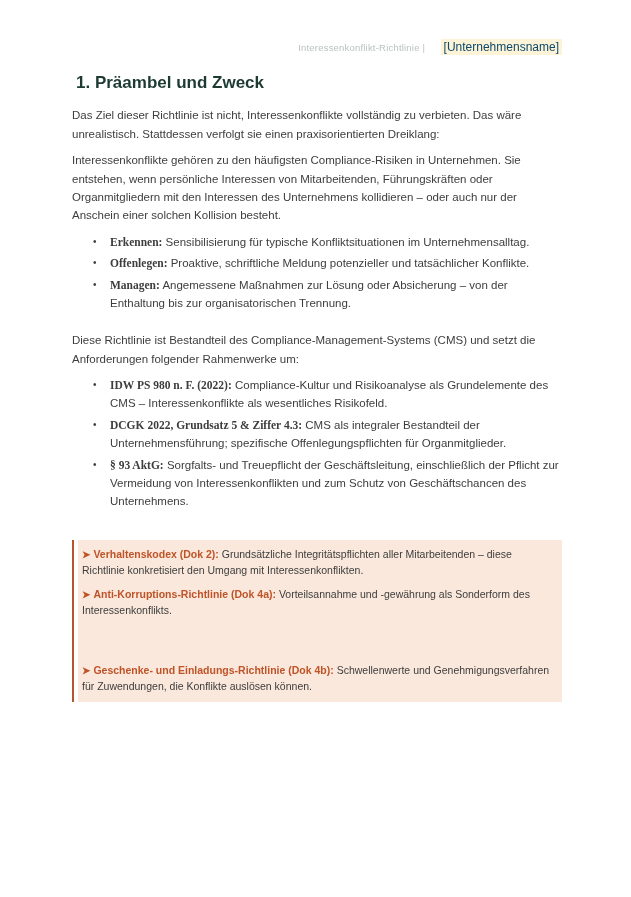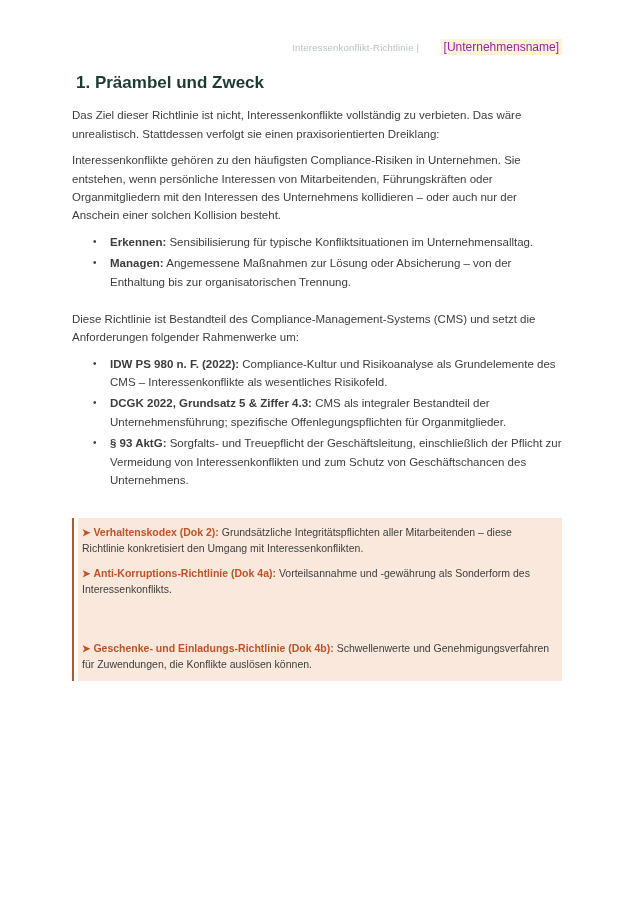--- a/index.html
+++ b/index.html
@@ -29,24 +29,24 @@
     text-align:right;
     white-space:nowrap;
   }
   .doc-header .doc-title{
     font-size:9.5px;
     color:var(--muted);
     letter-spacing:.2px;
   }
   .doc-header .company-placeholder{
     font-size:12px;
-    color:#a21caf;
+    color:#0c4a6e;
     background:var(--placeholder-bg);
     padding:1px 3px;
-    margin-left:17px;
+    margin-left:11px;
   }
   
   .main{
     position:absolute;
     top:73px; left:72px; right:69px;
   }
   h1.section-heading{
     margin:0 0 13px 4px;
     font-size:17px;
     line-height:1.2;
@@ -74,21 +74,21 @@
   }
   ul.doc-list li::before{
     content:"•";
     position:absolute;
     left:-17px;
     top:0;
     font-size:10px;
     line-height:18px;
     color:var(--body-text);
   }
-  .runin{font-weight:bold;}
+  .runin{font-weight:bold;font-family:Liberation Serif, serif;}
   
   .callout-box{
     margin-top:29px;
     border-left:2px solid var(--callout-border);
     padding-left:4px;
   }
   .callout-inner{
     background:var(--callout-bg);
     padding:7px 10px 8px 4px;
   }
@@ -139,20 +139,24 @@
     <p class="body-para">Das Ziel dieser Richtlinie ist nicht, Interessenkonflikte vollständig zu verbieten. Das wäre unrealistisch. Stattdessen verfolgt sie einen praxisorientierten Dreiklang:</p>
 
     <p class="body-para">Interessenkonflikte gehören zu den häufigsten Compliance-Risiken in Unternehmen. Sie entstehen, wenn persönliche Interessen von Mitarbeitenden, Führungskräften oder Organmitgliedern mit den Interessen des Unternehmens kollidieren – oder auch nur der Anschein einer solchen Kollision besteht.</p>
 
     <ul class="doc-list">
       <li>
         <span class="runin">Erkennen:</span>
         <span>Sensibilisierung für typische Konfliktsituationen im Unternehmensalltag.</span>
       </li>
       <li>
+        <span class="runin">Offenlegen:</span>
+        <span>Proaktive, schriftliche Meldung potenzieller und tatsächlicher Konflikte.</span>
+      </li>
+      <li>
         <span class="runin">Managen:</span>
         <span>Angemessene Maßnahmen zur Lösung oder Absicherung – von der Enthaltung bis zur organisatorischen Trennung.</span>
       </li>
     </ul>
 
     <p class="body-para spaced-top">Diese Richtlinie ist Bestandteil des Compliance-Management-Systems (CMS) und setzt die Anforderungen folgender Rahmenwerke um:</p>
 
     <ul class="doc-list">
       <li>
         <span class="runin">IDW PS 980 n. F. (2022):</span>

